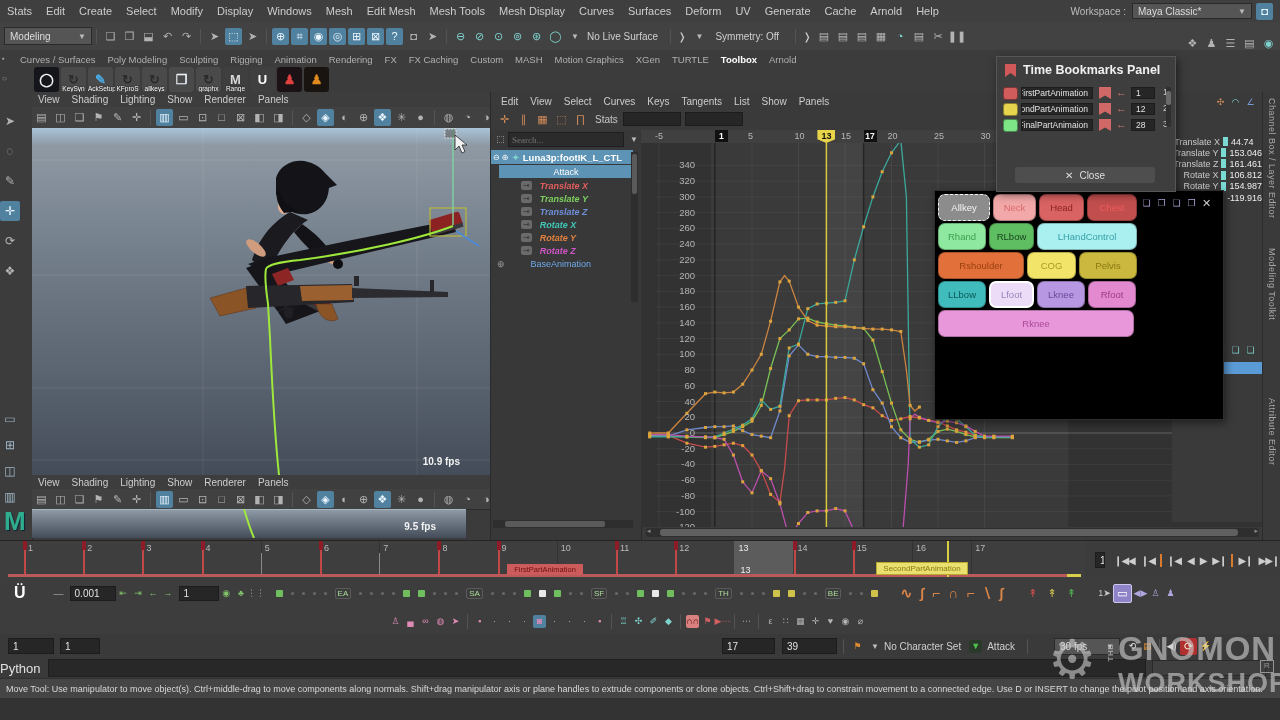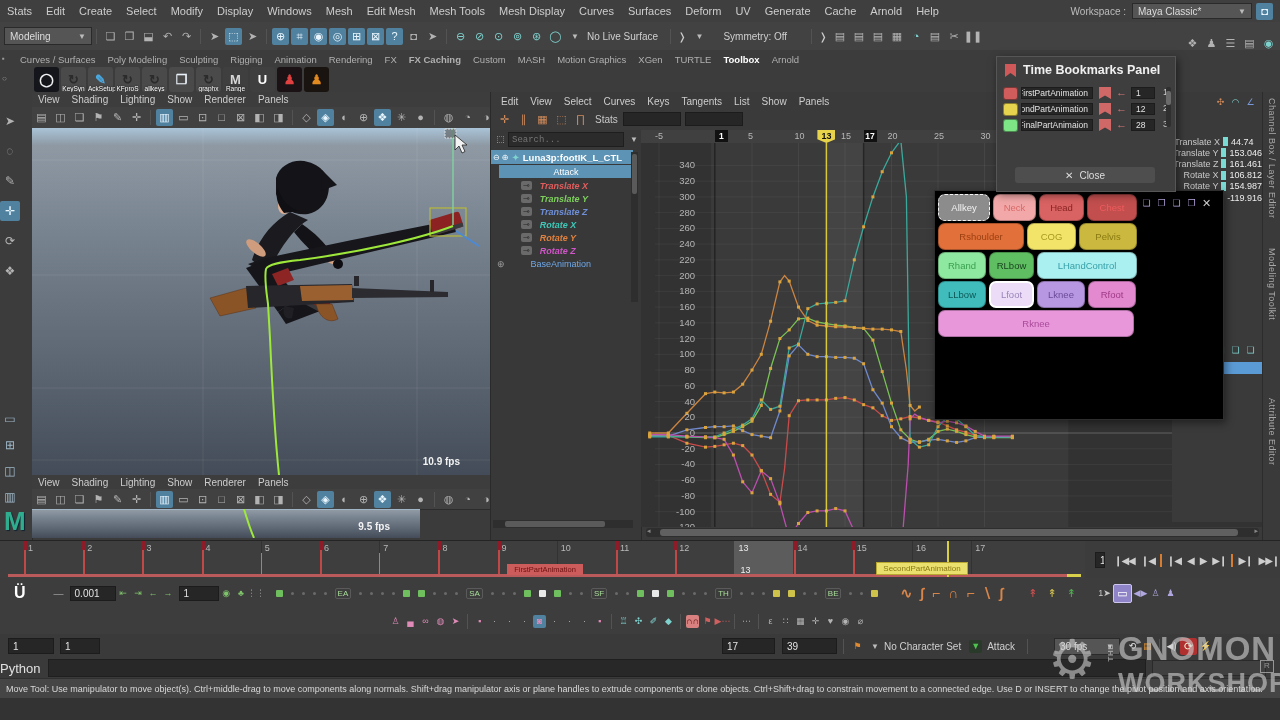--- a/index.html
+++ b/index.html
@@ -25,21 +25,21 @@
   .fps{position:absolute;right:30px;bottom:8px;font-weight:bold;font-size:10px;color:#f2f2f2}
   .vtab{writing-mode:vertical-rl;font-size:9px;color:#a8a8a8;letter-spacing:.5px;white-space:nowrap}
   .ribbon{clip-path:polygon(0 0,100% 0,100% 100%,50% 70%,0 100%)}
   .pickbtn{height:27px;border-radius:7px;display:flex;align-items:center;justify-content:center;
            font-size:9.5px;box-sizing:border-box;border:1px solid rgba(0,0,0,.25);flex:none}
   .tlnum{position:absolute;top:2px;font-size:9px;color:#b9b9b9}
   .pb{font-size:10px;color:#cecece;margin:0 3px;white-space:nowrap;letter-spacing:-1px}
   .obar{width:2px;height:13px;background:#d87c30;margin:0 2px}
   .chip{width:5px;height:9px;background:#7adbd4;margin-right:3px;flex:none}
   svg{display:block}
-  input{font-family:Liberation Mono, monospace;outline:none}
+  input{font-family:Liberation Serif, serif;outline:none}
 </style>
 </head>
 <body>
 
 <div id="app">
 
   <div id="menubar" class="abs flex" style="left:0;top:0;width:1280px;height:22px;background:#3f3f3f;border-bottom:1px solid #2d2d2d">
       <span class="mi">Stats</span>
       <span class="mi">Edit</span>
       <span class="mi">Create</span>
@@ -107,21 +107,21 @@
         <span class="ic teal">⊙</span>
         <span class="ic teal">⊚</span>
         <span class="ic teal">⊛</span>
         <span class="ic teal">◯</span>
       </div>
     <span class="caret">▼</span>
     <span style="color:#cfcfcf;margin:12px 8px;font-size:10px">No Live Surface</span>
     <div class="sep"></div>
       <span class="pb" style="letter-spacing:0">❭</span>
     <span class="caret">▼</span>
-    <span style="color:#cfcfcf;margin:0 20px;font-size:10px">Symmetry: Off</span>
+    <span style="color:#cfcfcf;margin:0 12px;font-size:10px">Symmetry: Off</span>
     <div class="sep"></div>
       <span class="pb" style="letter-spacing:0">❭</span>
     <div id="sl-icons5" class="flex">
         <span class="ic">▤</span>
         <span class="ic">▤</span>
         <span class="ic">▤</span>
         <span class="ic">▦</span>
         <span class="ic teal">◔</span>
         <span class="ic">▤</span>
         <span class="ic">✂</span>
@@ -140,21 +140,21 @@
     <div class="abs" style="left:2px;top:4px;color:#9a9a9a;font-size:8px">▪</div>
     <div class="abs" style="left:2px;top:24px;color:#9a9a9a;font-size:8px">○</div>
     <div id="shelf-tabs" class="flex" style="position:absolute;left:14px;top:2px;height:14px">
         <span class="mi sm" style="font-size: 9.5px; color: rgb(176, 176, 176); font-weight: normal;">Curves / Surfaces</span>
         <span class="mi sm" style="font-size: 9.5px; color: rgb(176, 176, 176); font-weight: normal;">Poly Modeling</span>
         <span class="mi sm" style="font-size: 9.5px; color: rgb(176, 176, 176); font-weight: normal;">Sculpting</span>
         <span class="mi sm" style="font-size: 9.5px; color: rgb(176, 176, 176); font-weight: normal;">Rigging</span>
         <span class="mi sm" style="font-size: 9.5px; color: rgb(176, 176, 176); font-weight: normal;">Animation</span>
         <span class="mi sm" style="font-size: 9.5px; color: rgb(176, 176, 176); font-weight: normal;">Rendering</span>
         <span class="mi sm" style="font-size: 9.5px; color: rgb(176, 176, 176); font-weight: normal;">FX</span>
-        <span class="mi sm" style="font-size: 9.5px; color: rgb(176, 176, 176); font-weight: bold;">FX Caching</span>
+        <span class="mi sm" style="font-size: 9.5px; color: rgb(176, 176, 176); font-weight: normal;">FX Caching</span>
         <span class="mi sm" style="font-size: 9.5px; color: rgb(176, 176, 176); font-weight: normal;">Custom</span>
         <span class="mi sm" style="font-size: 9.5px; color: rgb(176, 176, 176); font-weight: normal;">MASH</span>
         <span class="mi sm" style="font-size: 9.5px; color: rgb(176, 176, 176); font-weight: normal;">Motion Graphics</span>
         <span class="mi sm" style="font-size: 9.5px; color: rgb(176, 176, 176); font-weight: normal;">XGen</span>
         <span class="mi sm" style="font-size: 9.5px; color: rgb(176, 176, 176); font-weight: normal;">TURTLE</span>
         <span class="mi sm" style="font-size: 9.5px; color: rgb(255, 255, 255); font-weight: bold;">Toolbox</span>
         <span class="mi sm" style="font-size: 9.5px; color: rgb(176, 176, 176); font-weight: normal;">Arnold</span>
       </div>
     <div id="shelf-items" class="flex" style="position:absolute;left:34px;top:16px;height:26px">
         <div style="position: relative; width: 25px; height: 25px; margin-right: 2px; background: rgb(20, 22, 28); border-radius: 3px; display: flex; align-items: center; justify-content: center;">
@@ -352,21 +352,21 @@
       <span class="sep"></span>
       <span class="ic">⬚</span>
       <span class="sep"></span>
       <span class="ic">❐</span>
       <span class="ic">❏</span>
       <span class="ic">⊠</span>
       <span class="sep"></span>
       <span class="ic">✳</span>
       <div class="fld" style="width: 40px; height: 14px; margin-left: 3px;">0.00</div>
     </div>
-  <div class="abs vp" style="left:32px;top:509px;width:388px;height:29px">
+  <div class="abs vp" style="left:32px;top:509px;width:434px;height:29px">
     <svg width="458" height="29" viewBox="0 0 458 29">
       <path d="M212,0 C215,10 218,20 222,29" stroke="#9ee83c" stroke-width="2" fill="none"></path>
     </svg>
     <div class="fps" style="bottom:6px">9.5 fps</div>
   </div>
   <div class="abs" style="left:4px;top:506px;font-size:26px;font-weight:bold;color:#2fae8f;text-shadow:1px 1px 1px #123">M</div>
 
   <div class="abs" style="left:490px;top:92px;width:772px;height:448px;background:#3a3a3a;border-left:1px solid #2a2a2a">
     <div id="ge-menu" class="flex" style="position:absolute;left:4px;top:2px;height:14px">
         <span class="mi sm">Edit</span>
@@ -792,28 +792,28 @@
 
   <div class="abs" style="left:934px;top:190px;width:288px;height:228px;background:#000000;border:1px solid #2e2e2e;box-shadow:2px 3px 8px rgba(0,0,0,.45);z-index:40">
     <div id="picker-grid" style="position:absolute;left:3px;top:3px">
         <div class="flex" style="margin-bottom: 2px; gap: 3px;">
           <div class="pickbtn" style="width: 52px; background: rgb(140, 140, 140); color: rgb(242, 242, 242); border: 1.5px dashed rgb(242, 242, 242);">Allkey</div>
           <div class="pickbtn" style="width: 43px; background: rgb(242, 168, 168); color: rgb(217, 106, 106);">Neck</div>
           <div class="pickbtn" style="width: 45px; background: rgb(217, 98, 98); color: rgb(138, 37, 37);">Head</div>
           <div class="pickbtn" style="width: 50px; background: rgb(194, 78, 78); color: rgb(238, 92, 92);">Chest</div>
         </div>
         <div class="flex" style="margin-bottom: 2px; gap: 3px;">
+          <div class="pickbtn" style="width: 48px; background: rgb(143, 232, 159); color: rgb(58, 160, 80);">Rhand</div>
+          <div class="pickbtn" style="width: 45px; background: rgb(95, 190, 98); color: rgb(23, 63, 28);">RLbow</div>
+          <div class="pickbtn" style="width: 100px; background: rgb(171, 240, 240); color: rgb(53, 160, 168);">LHandControl</div>
+        </div>
+        <div class="flex" style="margin-bottom: 2px; gap: 3px;">
           <div class="pickbtn" style="width: 86px; background: rgb(226, 112, 58); color: rgb(154, 63, 16);">Rshoulder</div>
           <div class="pickbtn" style="width: 49px; background: rgb(242, 228, 104); color: rgb(168, 154, 32);">COG</div>
           <div class="pickbtn" style="width: 58px; background: rgb(203, 184, 62); color: rgb(138, 122, 18);">Pelvis</div>
-        </div>
-        <div class="flex" style="margin-bottom: 2px; gap: 3px;">
-          <div class="pickbtn" style="width: 48px; background: rgb(143, 232, 159); color: rgb(58, 160, 80);">Rhand</div>
-          <div class="pickbtn" style="width: 45px; background: rgb(95, 190, 98); color: rgb(23, 63, 28);">RLbow</div>
-          <div class="pickbtn" style="width: 100px; background: rgb(171, 240, 240); color: rgb(53, 160, 168);">LHandControl</div>
         </div>
         <div class="flex" style="margin-bottom: 2px; gap: 3px;">
           <div class="pickbtn" style="width: 48px; background: rgb(65, 188, 188); color: rgb(14, 88, 88);">LLbow</div>
           <div class="pickbtn" style="width: 45px; background: rgb(236, 220, 248); color: rgb(154, 132, 184); border: 2px solid rgb(255, 255, 255);">Lfoot</div>
           <div class="pickbtn" style="width: 48px; background: rgb(184, 151, 226); color: rgb(106, 74, 154);">Lknee</div>
           <div class="pickbtn" style="width: 48px; background: rgb(226, 137, 207); color: rgb(160, 58, 136);">Rfoot</div>
         </div>
         <div class="flex" style="margin-bottom: 2px; gap: 3px;">
           <div class="pickbtn" style="width: 196px; background: rgb(231, 151, 218); color: rgb(170, 74, 154);">Rknee</div>
         </div>

